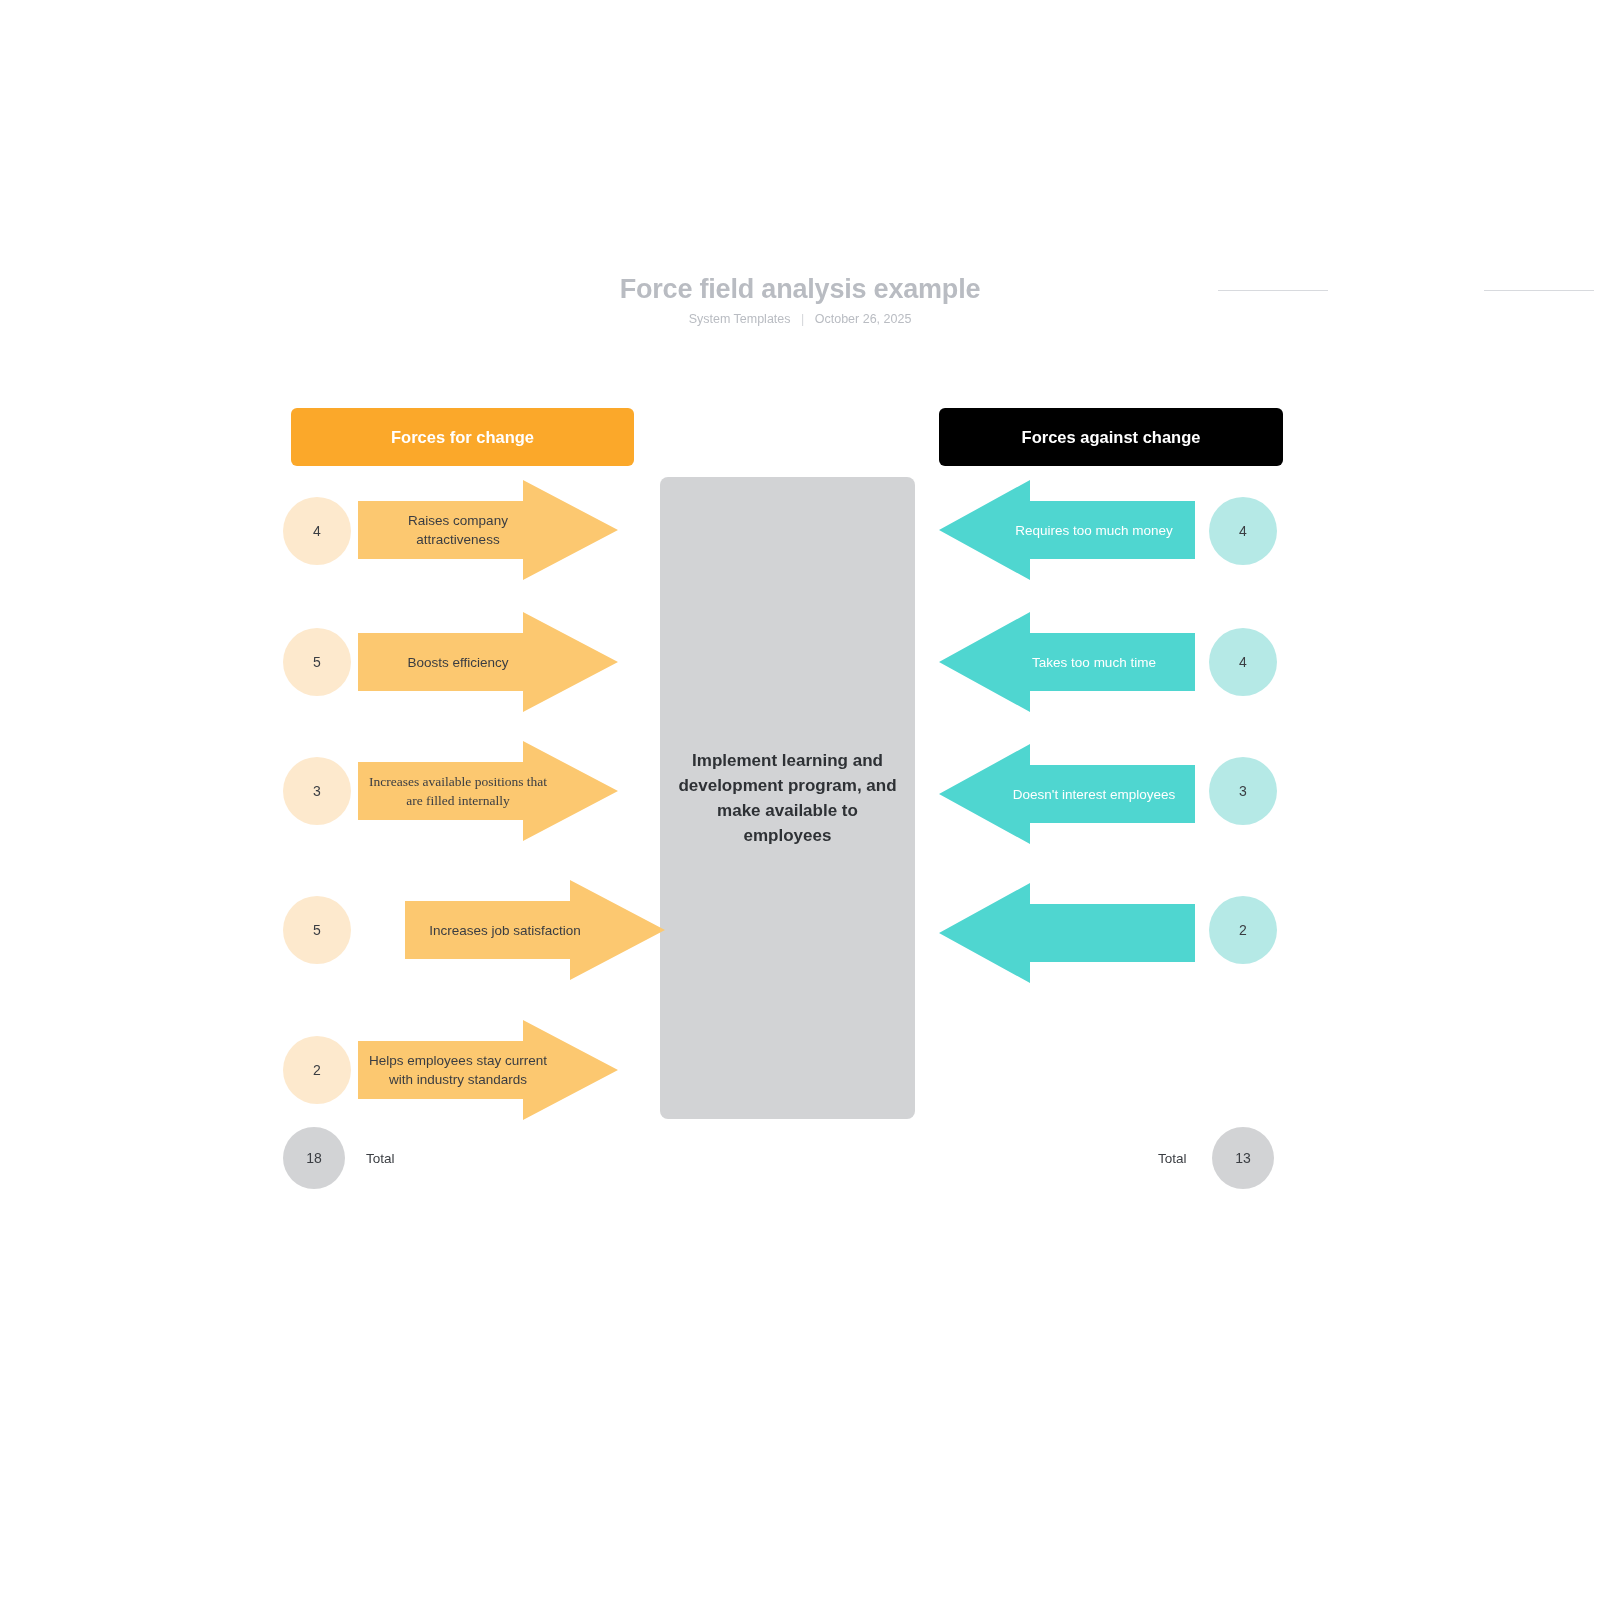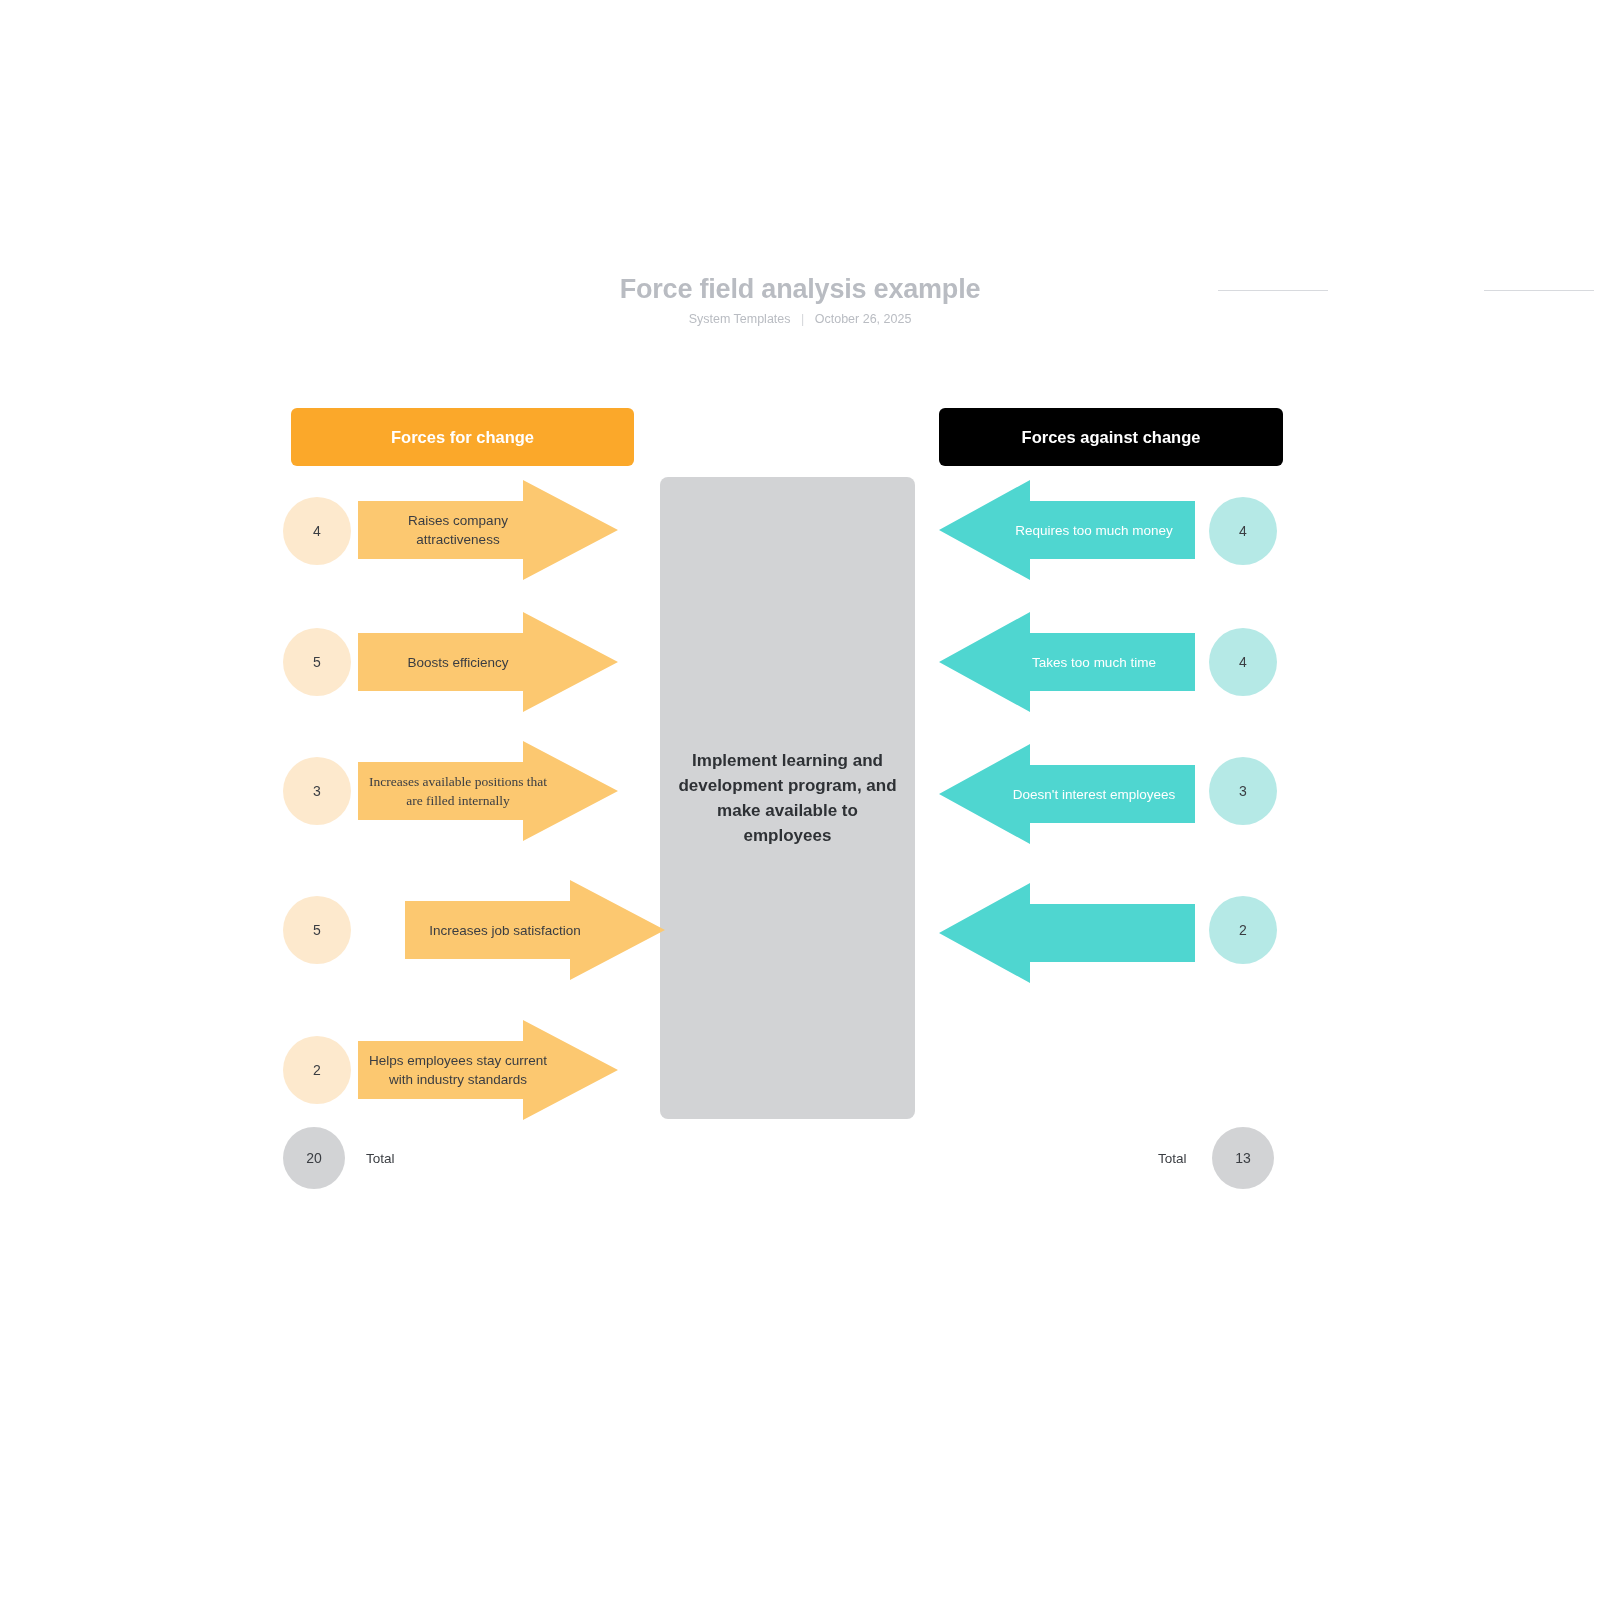--- a/index.html
+++ b/index.html
@@ -289,20 +289,20 @@
 <div class="arrow-wrap" style="left:939px; top:883px; width:256px; height:100px;">
   <svg class="arrow-svg" width="256" height="100" viewBox="0 0 256 100">
     <path d="M256 21 H91 V0 L0 50 L91 100 V79 H256 Z" fill="#4fd6d0"></path>
   </svg>
 </div>
 <div class="score right" style="top:896px;">
   <span>2</span>
 </div>
 
 <div class="total-circle total-left-circle">
-  <span>20</span>
+  <span>18</span>
 </div>
 <div class="total-label total-left-label">Total</div>
 
 <div class="total-label total-right-label">Total</div>
 <div class="total-circle total-right-circle">
   <span>13</span>
 </div>
 
 </body></html>

